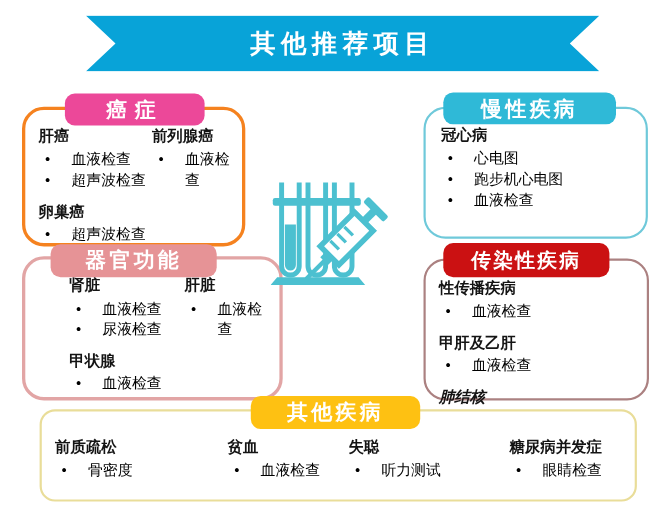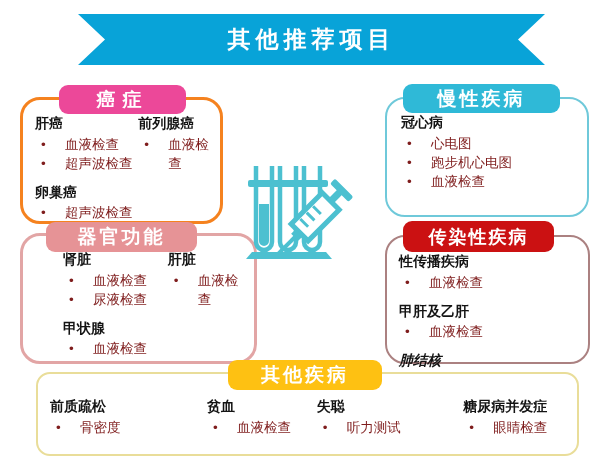--- a/index.html
+++ b/index.html
@@ -46,21 +46,21 @@
   #card-4{left:36px;top:372px;width:539px;height:80px;border-width:2px;border-radius:14px;}
   #card-4 .card-header{left:190px;top:-14px;width:154px;height:30px;font-size:19px;letter-spacing:3px;}
   #card-4 .card-content{padding:24px 4px 0 12px;}
   #card-4 .col:nth-child(1){width:30%;}
   #card-4 .col:nth-child(2){width:21%;}
   #card-4 .col:nth-child(3){width:28%;}
   #card-4 .col:nth-child(4){width:21%;}
 
   .group{margin-bottom:11px;}
   .disease-name{font-weight:bold;font-size:14px;color:#141414;line-height:1.25;}
-  .tests{list-style:none;margin:2px 0 0;padding:0;font-size:13.5px;color:#7f1d1d;}
+  .tests{list-style:none;margin:2px 0 0;padding:0;font-size:13.5px;color:#000000;}
   .tests li{position:relative;padding-left:30px;line-height:1.42;}
   .tests li::before{content:"•";position:absolute;left:6px;top:0;}
 
   
   .center-icon{position:absolute;left:246px;top:162px;width:110px;height:108px;}
 </style>
 </head>
 <body>
 
 <div class="canvas">

